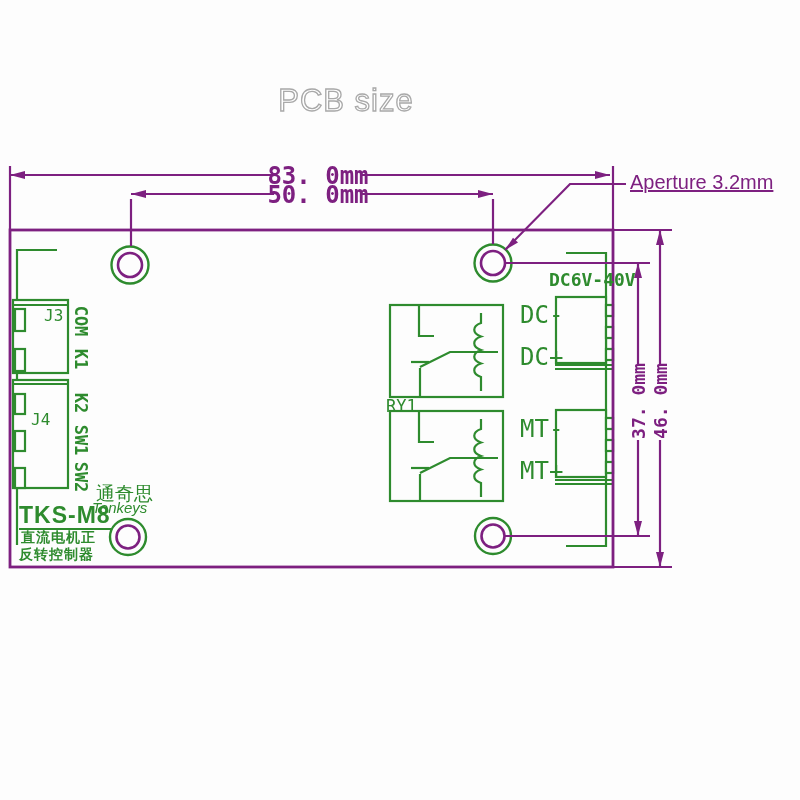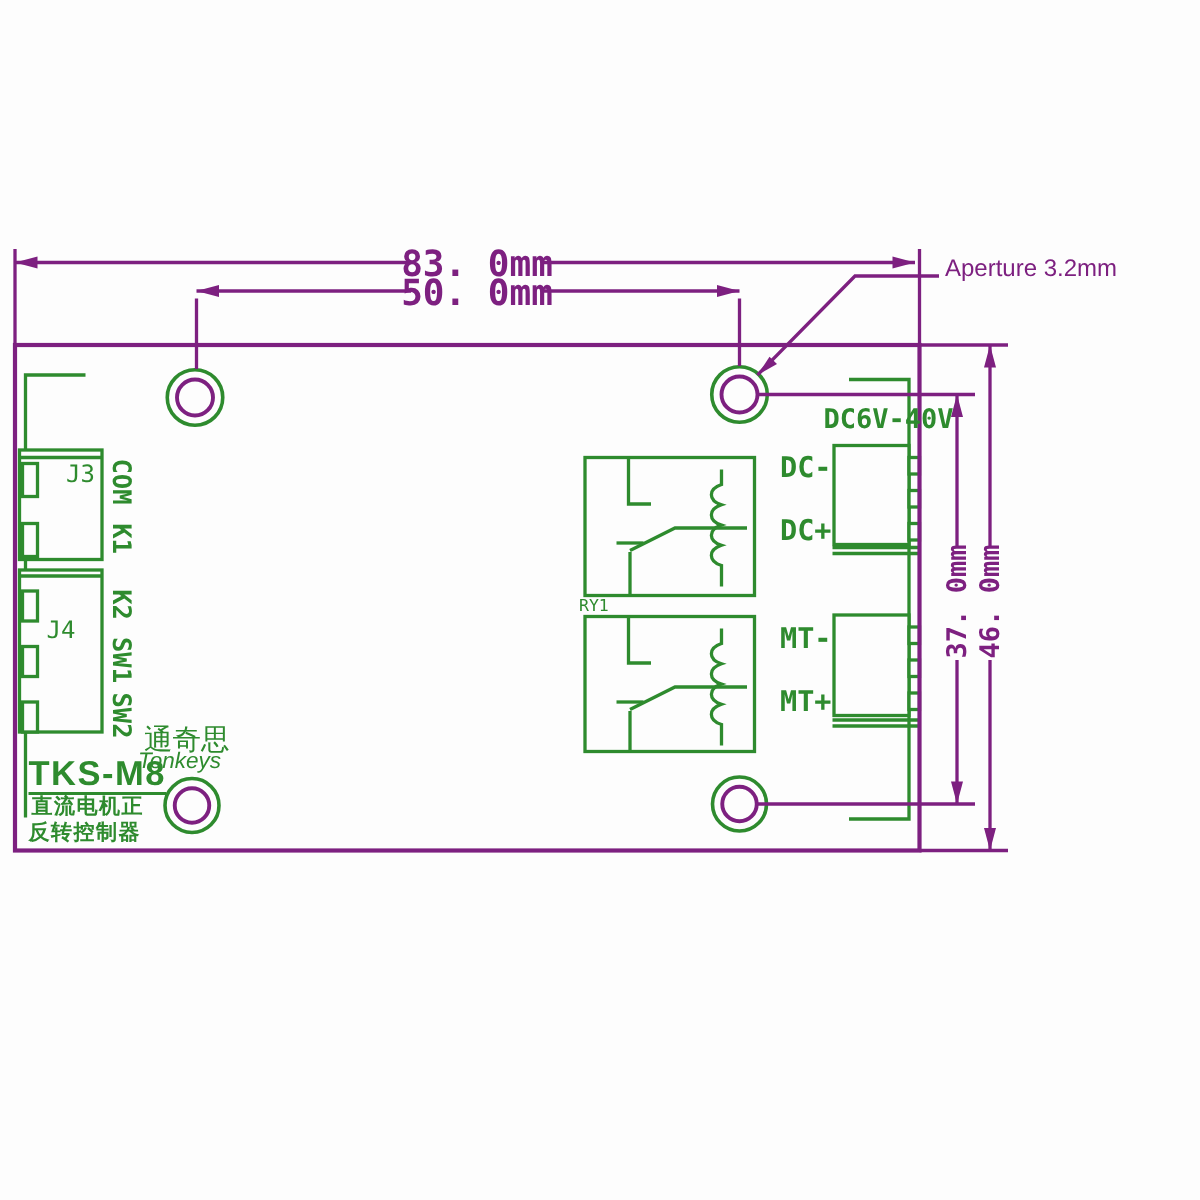--- a/index.html
+++ b/index.html
@@ -11,25 +11,25 @@
   .mono{font-family:"DejaVu Sans Mono","Liberation Mono",monospace;}
   .grn{color:#2e8b2e;}
   .pur{color:#7d2080;}
   .ctr{transform:translate(-50%,-50%);}
   .rot-cw{transform:translate(-50%,-50%) rotate(90deg);}
   .rot-ccw{transform:translate(-50%,-50%) rotate(-90deg);}
   .title{font-size:31px;letter-spacing:1px;}
   .footer{font-size:23px;letter-spacing:0.5px;}
   .dim-h{font-size:24px;font-weight:bold;}
   .dim-v{font-size:18px;font-weight:bold;}
-  .aperture{font-size:16px;}
-  .term{font-size:19px;font-weight:bold;}
+  .aperture{font-size:20px;text-decoration:underline;}
+  .term{font-size:24px;font-weight:normal;}
   .conn{font-size:17px;font-weight:bold;}
   .refdes{font-size:16px;text-align:right;}
-  .ry{font-size:11px;}
+  .ry{font-size:17px;}
   .voltage{font-size:18px;font-weight:bold;}
   .brand-cn{font-size:19px;}
   .brand-en{font-size:15px;font-style:italic;}
   .model{font-size:23px;font-weight:bold;border-bottom:2px solid #2e8b2e;padding-bottom:1px;letter-spacing:1px;}
   .desc{font-size:14px;font-weight:bold;letter-spacing:1px;}
 </style>
 </head>
 <body>
 
 <div class="stage">
@@ -143,20 +143,21 @@
     </g>
 
     <g stroke="#7d2080" stroke-width="2.6" fill="none">
       <circle cx="130" cy="265" r="12"></circle>
       <circle cx="493" cy="263" r="12"></circle>
       <circle cx="128" cy="537" r="11.5"></circle>
       <circle cx="493" cy="536" r="11.5"></circle>
     </g>
   </svg>
 
+  <div class="txt outline title ctr" style="left:346px;top:100px;">PCB size</div>
 
   <div class="txt mono pur dim-h ctr" style="left:318px;top:176px;">83. 0mm</div>
 
   <div class="txt mono pur dim-h ctr" style="left:318px;top:195px;">50. 0mm</div>
 
   <div class="txt pur aperture" style="left:630px;top:172px;">Aperture 3.2mm</div>
 
   <div class="txt mono grn voltage" style="left:516px;top:271px;margin-left:33px;">DC6V-40V</div>
 
   <div class="txt mono grn term" style="left:520px;top:303px;">DC-</div>

